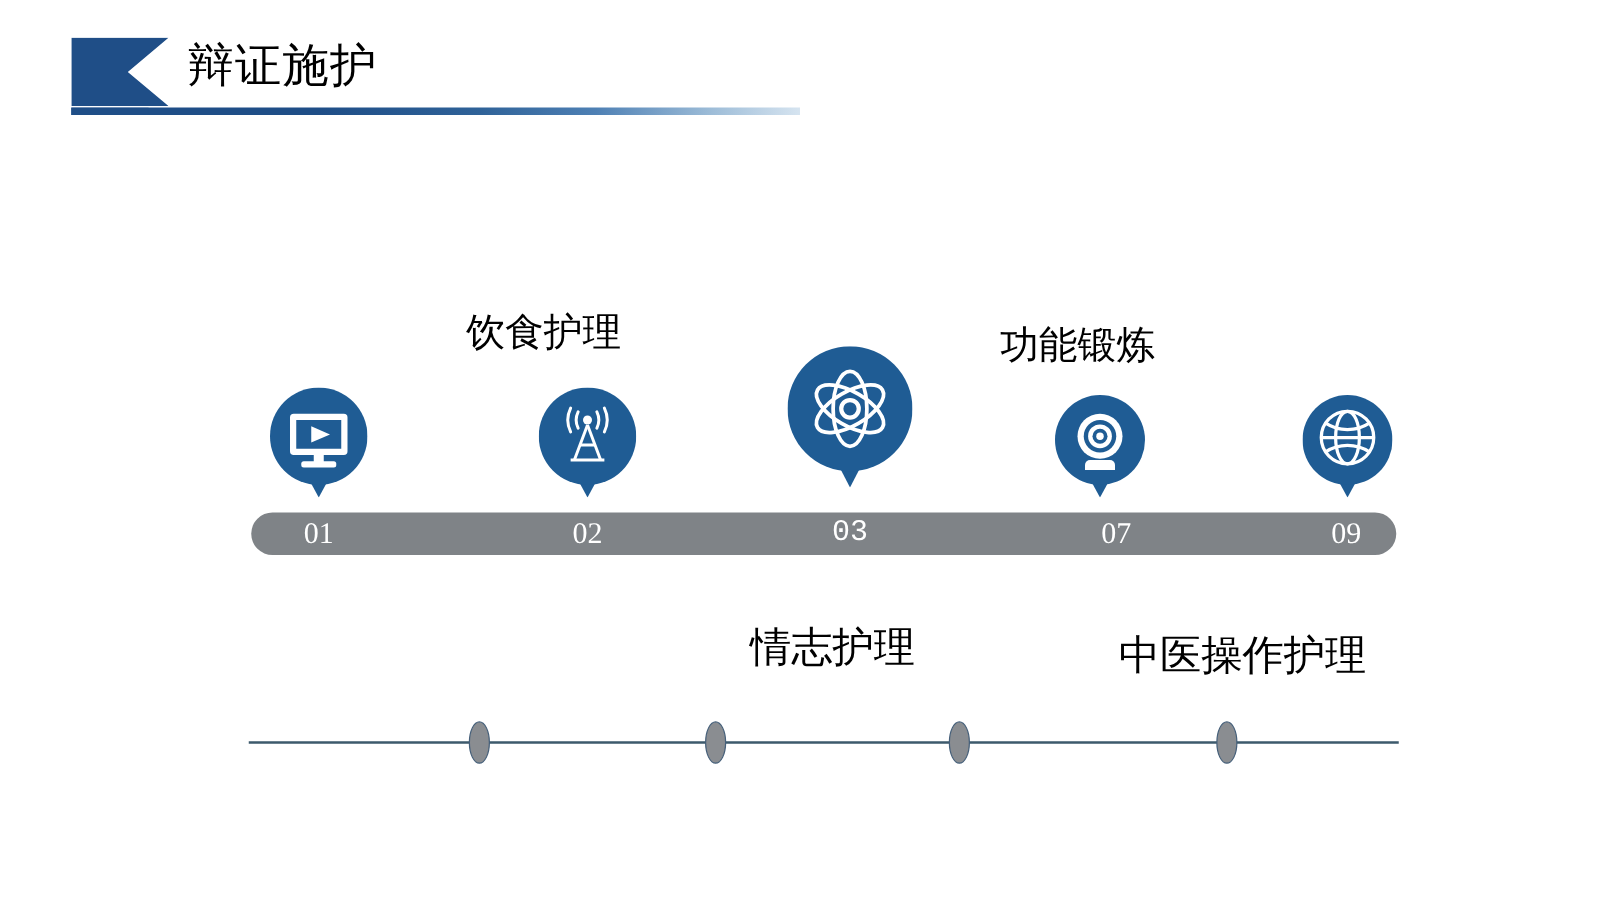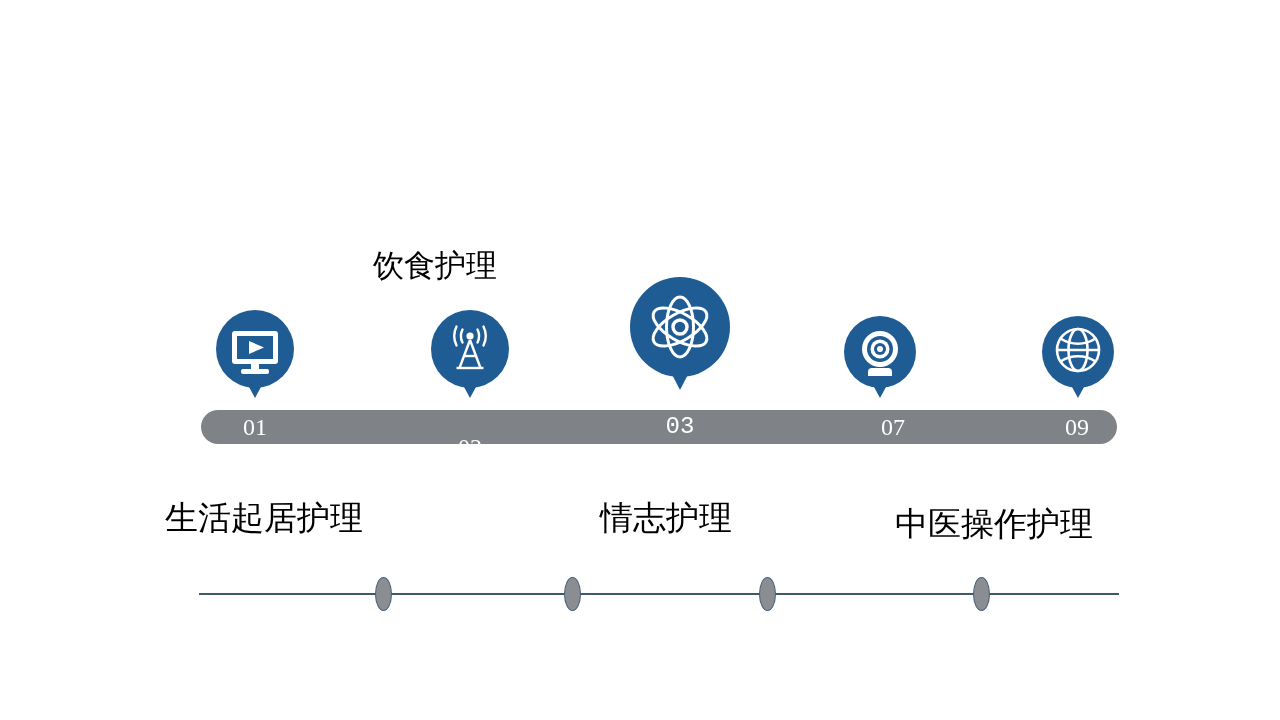--- a/index.html
+++ b/index.html
@@ -131,23 +131,30 @@
     background: #8A8D91;
     border: 1px solid #46607A;
     box-sizing: border-box;
   }
 </style>
 </head>
 <body>
 
 <div id="slide">
 
-
-  <div class="stage-label label-top" style="left:373px; top:246px;font-family:Liberation Serif, serif;">饮食护理</div>
-
+  <div id="title-banner">
+    <div id="title-chevron"></div>
+    <div id="title-text">辩证施护</div>
+    <div id="title-underline"></div>
+    <div id="title-underline-cap"></div>
+  </div>
+
+  <div class="stage-label label-top" style="left:373px; top:246px;">饮食护理</div>
+
+  <div class="stage-label label-top" style="left:800px; top:256px;">功能锻炼</div>
 
   <div class="pin" style="left:216px; top:310px; width:78px; height:88px;">
     <svg width="78" height="88" viewBox="0 0 78 88">
       <path d="M39 88 L26 64 L52 64 Z" fill="#1F5C94"></path>
       <circle cx="39" cy="39" r="39" fill="#1F5C94"></circle>
       <g fill="#ffffff">
         <path d="M19 21 h40 a3 3 0 0 1 3 3 v27 a3 3 0 0 1 -3 3 h-40 a3 3 0 0 1 -3 -3 v-27 a3 3 0 0 1 3 -3 z
                  M21 26 v23 h36 v-23 z" fill-rule="evenodd"></path>
         <path d="M33 31 L48 37.5 L33 44 Z"></path>
         <rect x="35" y="54" width="8" height="6"></rect>
@@ -212,26 +219,25 @@
         <line x1="15" y1="34" x2="57" y2="34"></line>
         <path d="M18.5 22.5 a32 32 0 0 0 35 0"></path>
         <path d="M18.5 45.5 a32 32 0 0 1 35 0"></path>
       </g>
     </svg>
   </div>
 
   <div id="timeline-bar"></div>
 
   <div class="timeline-number" style="left:225px;">01</div>
-  <div class="timeline-number" style="left:440px;margin-top:20px;">02</div>
+  <div class="timeline-number" style="left:440px;">02</div>
   <div class="timeline-number" style="left:650px;font-family:Liberation Mono, monospace;">03</div>
   <div class="timeline-number" style="left:863px;">07</div>
   <div class="timeline-number" style="left:1047px;">09</div>
 
-  <div class="stage-label label-bottom" style="left:165px; top:496px;">生活起居护理</div>
 
   <div class="stage-label label-bottom" style="left:895px; top:502px;">中医操作护理</div>
 
   <div class="stage-label label-bottom" style="left:600px; top:496px;">情志护理</div>
 
   <div id="bottom-axis"></div>
   <div class="axis-node" style="left:375px; top:577px;"></div>
   <div class="axis-node" style="left:564px; top:577px;"></div>
   <div class="axis-node" style="left:759px; top:577px;"></div>
   <div class="axis-node" style="left:973px; top:577px;"></div>

